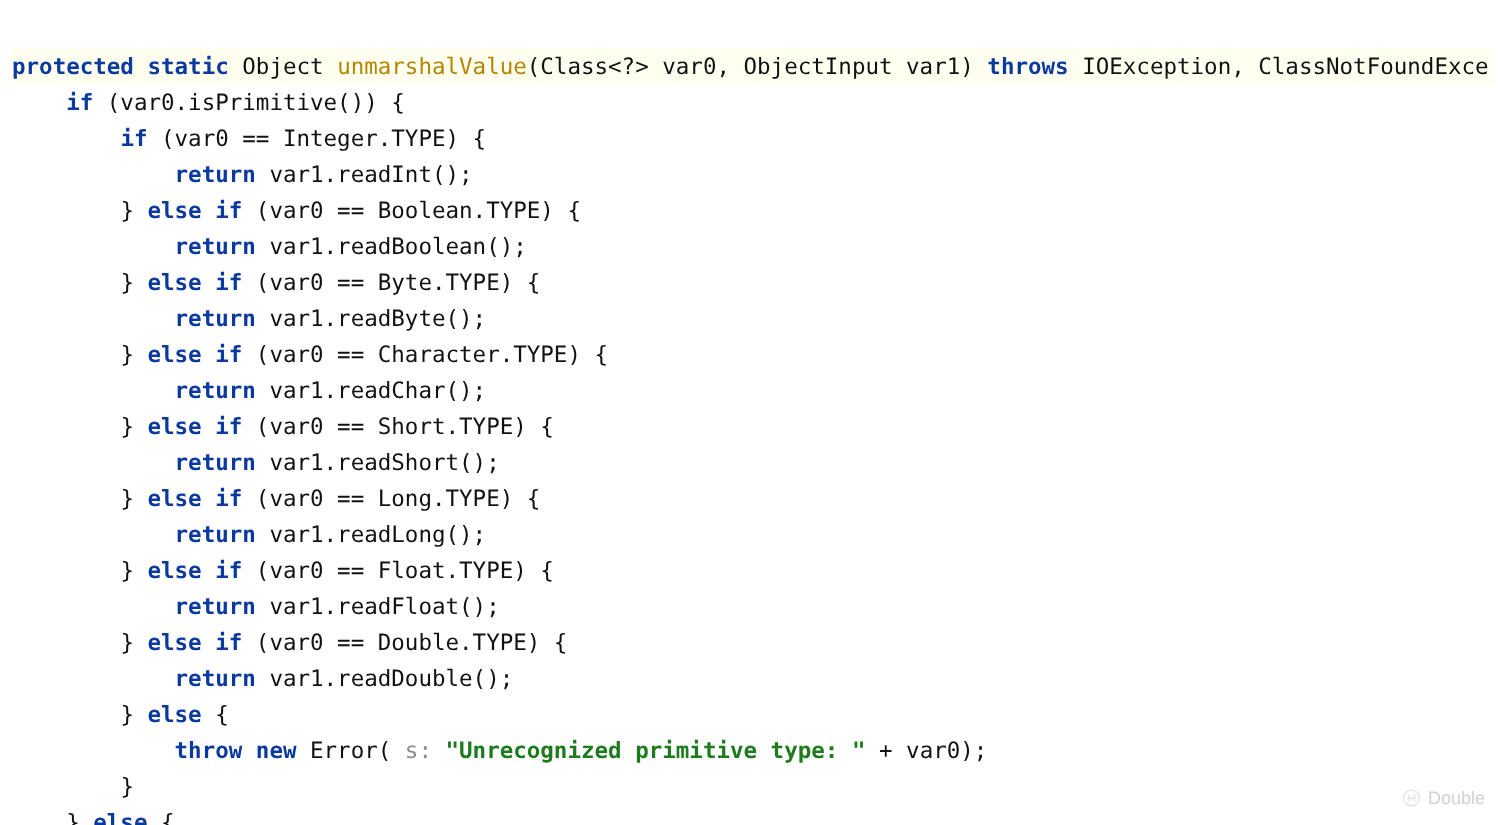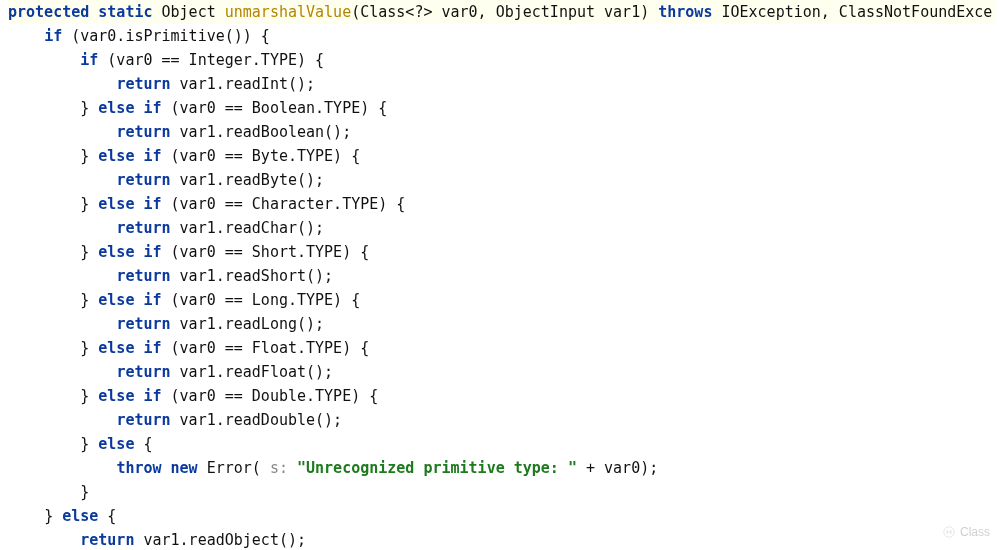--- a/index.html
+++ b/index.html
@@ -12,21 +12,21 @@
     font-size: 15px;
     line-height: 24px;
     color: #1a1a1a;
   }
   .editor {
     padding: 0 4px 4px 8px;
     white-space: pre;
     position: relative;
   }
   .line { display: block; }
-  .hl-line { background: #fffff0; }
+  .hl-line { background: #fffff0; margin-top: 32px; }
   .kw   { color: #0b3a9e; font-weight: 560; }
   .mname{ color: #b38600; }
   .str  { color: #1d7a1d; font-weight: 560; }
   .hint { color: #8a8a8a; font-style: normal; }
   .norm { color: #111; }
   .watermark {
     position: absolute;
     right: 10px;
     bottom: 6px;
     font-family: -apple-system, Arial, sans-serif;
@@ -42,14 +42,14 @@
 </head>
 <body>
 
 <div class="editor" id="editor"><div class="line hl-line"><span class="kw">protected</span> <span class="kw">static</span> <span class="norm">Object </span><span class="mname">unmarshalValue</span><span class="norm">(Class&lt;?&gt; var0, ObjectInput var1) </span><span class="kw">throws</span> <span class="norm">IOException, ClassNotFoundExce</span></div><div class="line">    <span class="kw">if</span> <span class="norm">(var0.isPrimitive()) {</span></div><div class="line">        <span class="kw">if</span> <span class="norm">(var0 == Integer.TYPE) {</span></div><div class="line">            <span class="kw">return</span> <span class="norm">var1.readInt();</span></div><div class="line">        <span class="norm">} </span><span class="kw">else if</span> <span class="norm">(var0 == Boolean.TYPE) {</span></div><div class="line">            <span class="kw">return</span> <span class="norm">var1.readBoolean();</span></div><div class="line">        <span class="norm">} </span><span class="kw">else if</span> <span class="norm">(var0 == Byte.TYPE) {</span></div><div class="line">            <span class="kw">return</span> <span class="norm">var1.readByte();</span></div><div class="line">        <span class="norm">} </span><span class="kw">else if</span> <span class="norm">(var0 == Character.TYPE) {</span></div><div class="line">            <span class="kw">return</span> <span class="norm">var1.readChar();</span></div><div class="line">        <span class="norm">} </span><span class="kw">else if</span> <span class="norm">(var0 == Short.TYPE) {</span></div><div class="line">            <span class="kw">return</span> <span class="norm">var1.readShort();</span></div><div class="line">        <span class="norm">} </span><span class="kw">else if</span> <span class="norm">(var0 == Long.TYPE) {</span></div><div class="line">            <span class="kw">return</span> <span class="norm">var1.readLong();</span></div><div class="line">        <span class="norm">} </span><span class="kw">else if</span> <span class="norm">(var0 == Float.TYPE) {</span></div><div class="line">            <span class="kw">return</span> <span class="norm">var1.readFloat();</span></div><div class="line">        <span class="norm">} </span><span class="kw">else if</span> <span class="norm">(var0 == Double.TYPE) {</span></div><div class="line">            <span class="kw">return</span> <span class="norm">var1.readDouble();</span></div><div class="line">        <span class="norm">} </span><span class="kw">else</span> <span class="norm">{</span></div><div class="line">            <span class="kw">throw new</span> <span class="norm">Error( </span><span class="hint">s: </span><span class="str">"Unrecognized primitive type: "</span><span class="norm"> + var0);</span></div><div class="line">        <span class="norm">}</span></div><div class="line">    <span class="norm">} </span><span class="kw">else</span> <span class="norm">{</span></div><div class="line">        <span class="kw">return</span> <span class="norm">var1.readObject();</span></div></div>
 
 <div class="watermark">
   <svg width="14" height="14" viewBox="0 0 24 24">
     <circle cx="12" cy="12" r="9" fill="none" stroke="#d0d0d0" stroke-width="1.5"></circle>
     <path d="M9 8v8M15 8v8M7 12h10" stroke="#d0d0d0" stroke-width="1.5" fill="none"></path>
   </svg>
-  <span>Class</span>
+  <span>Double</span>
 </div>
 
 </body></html>

